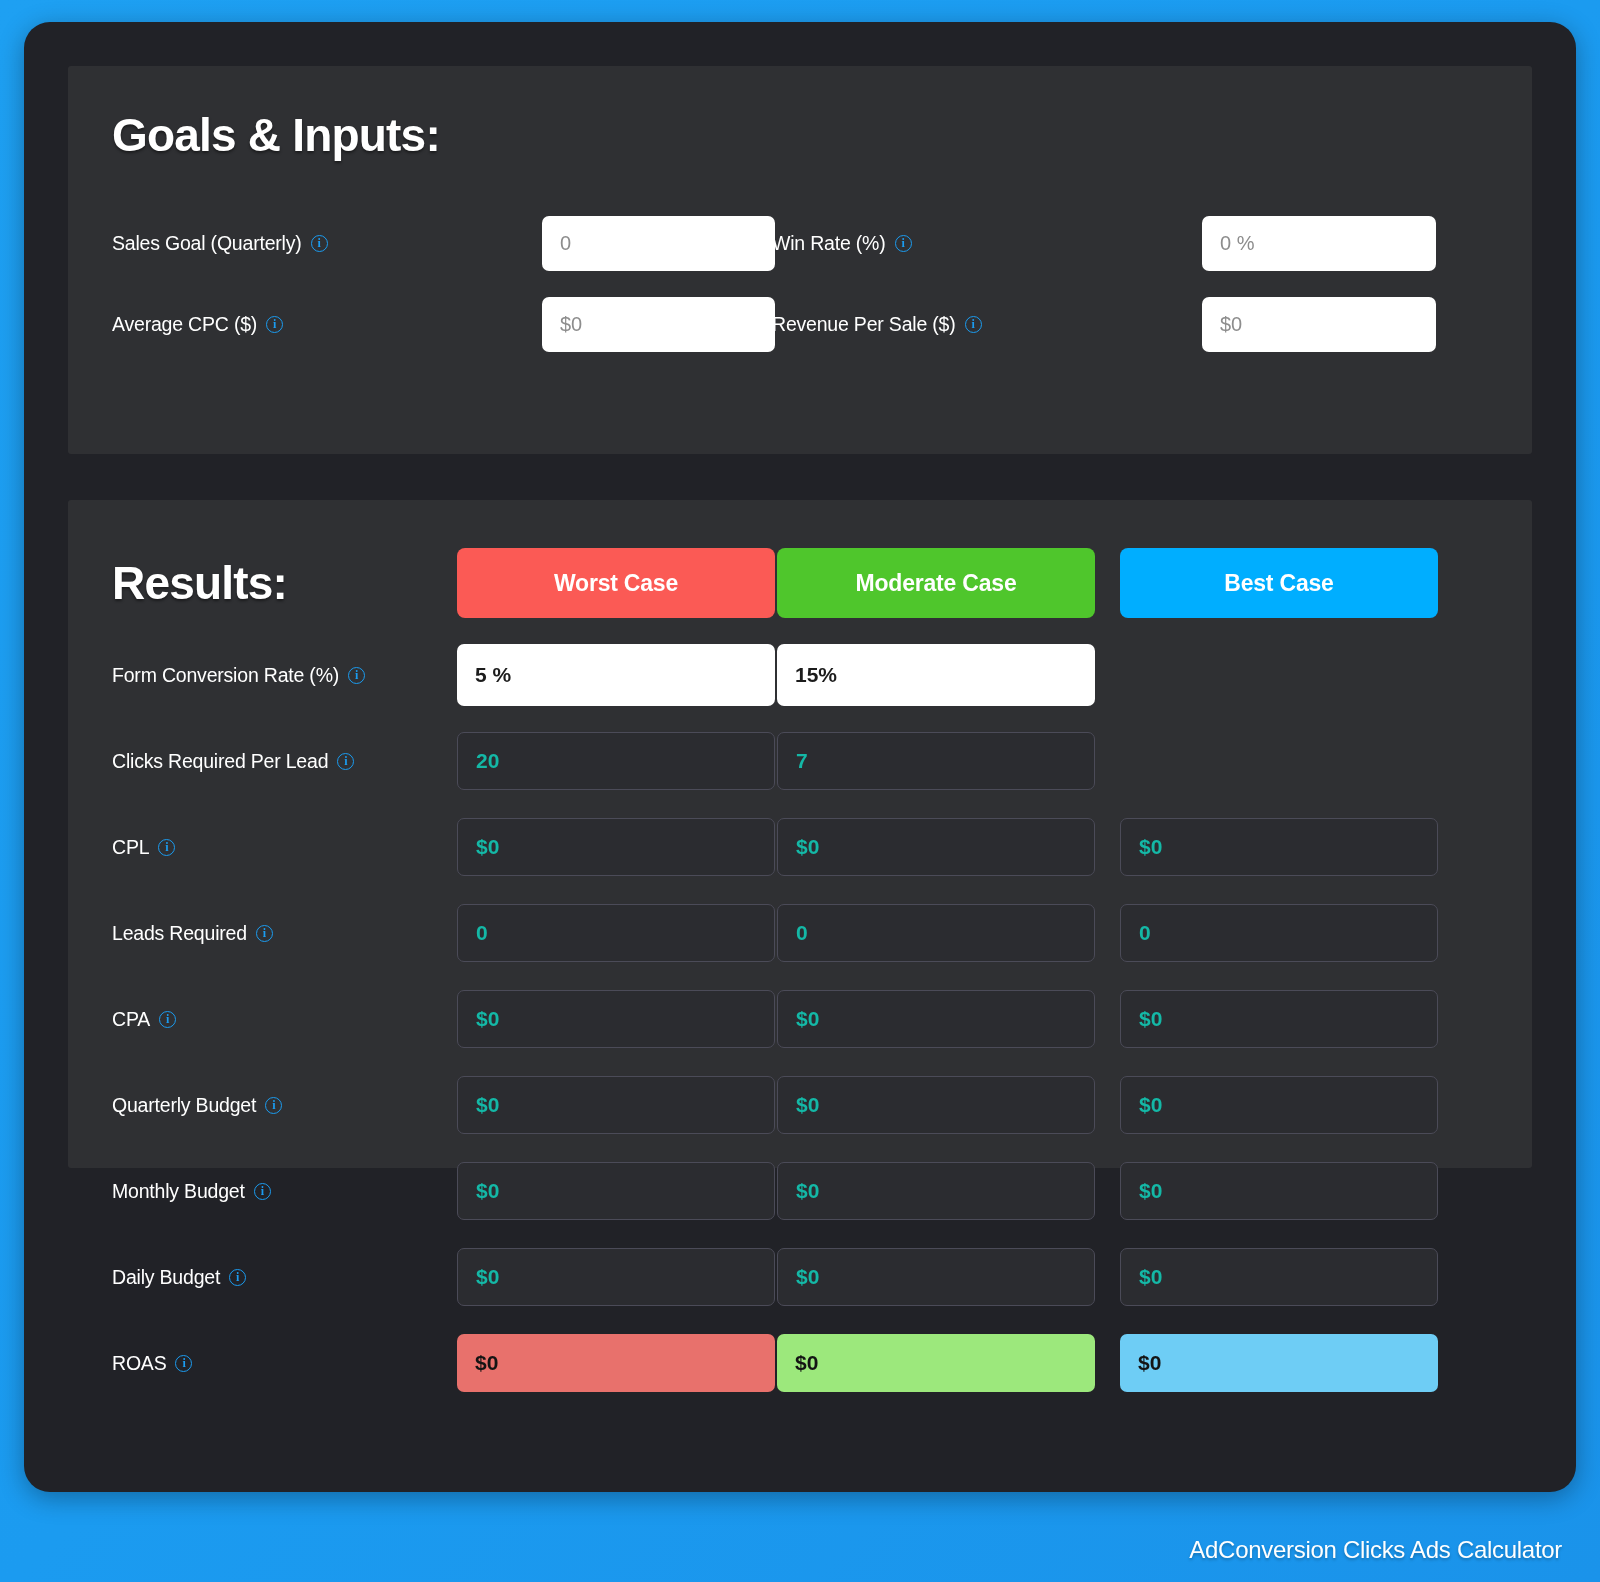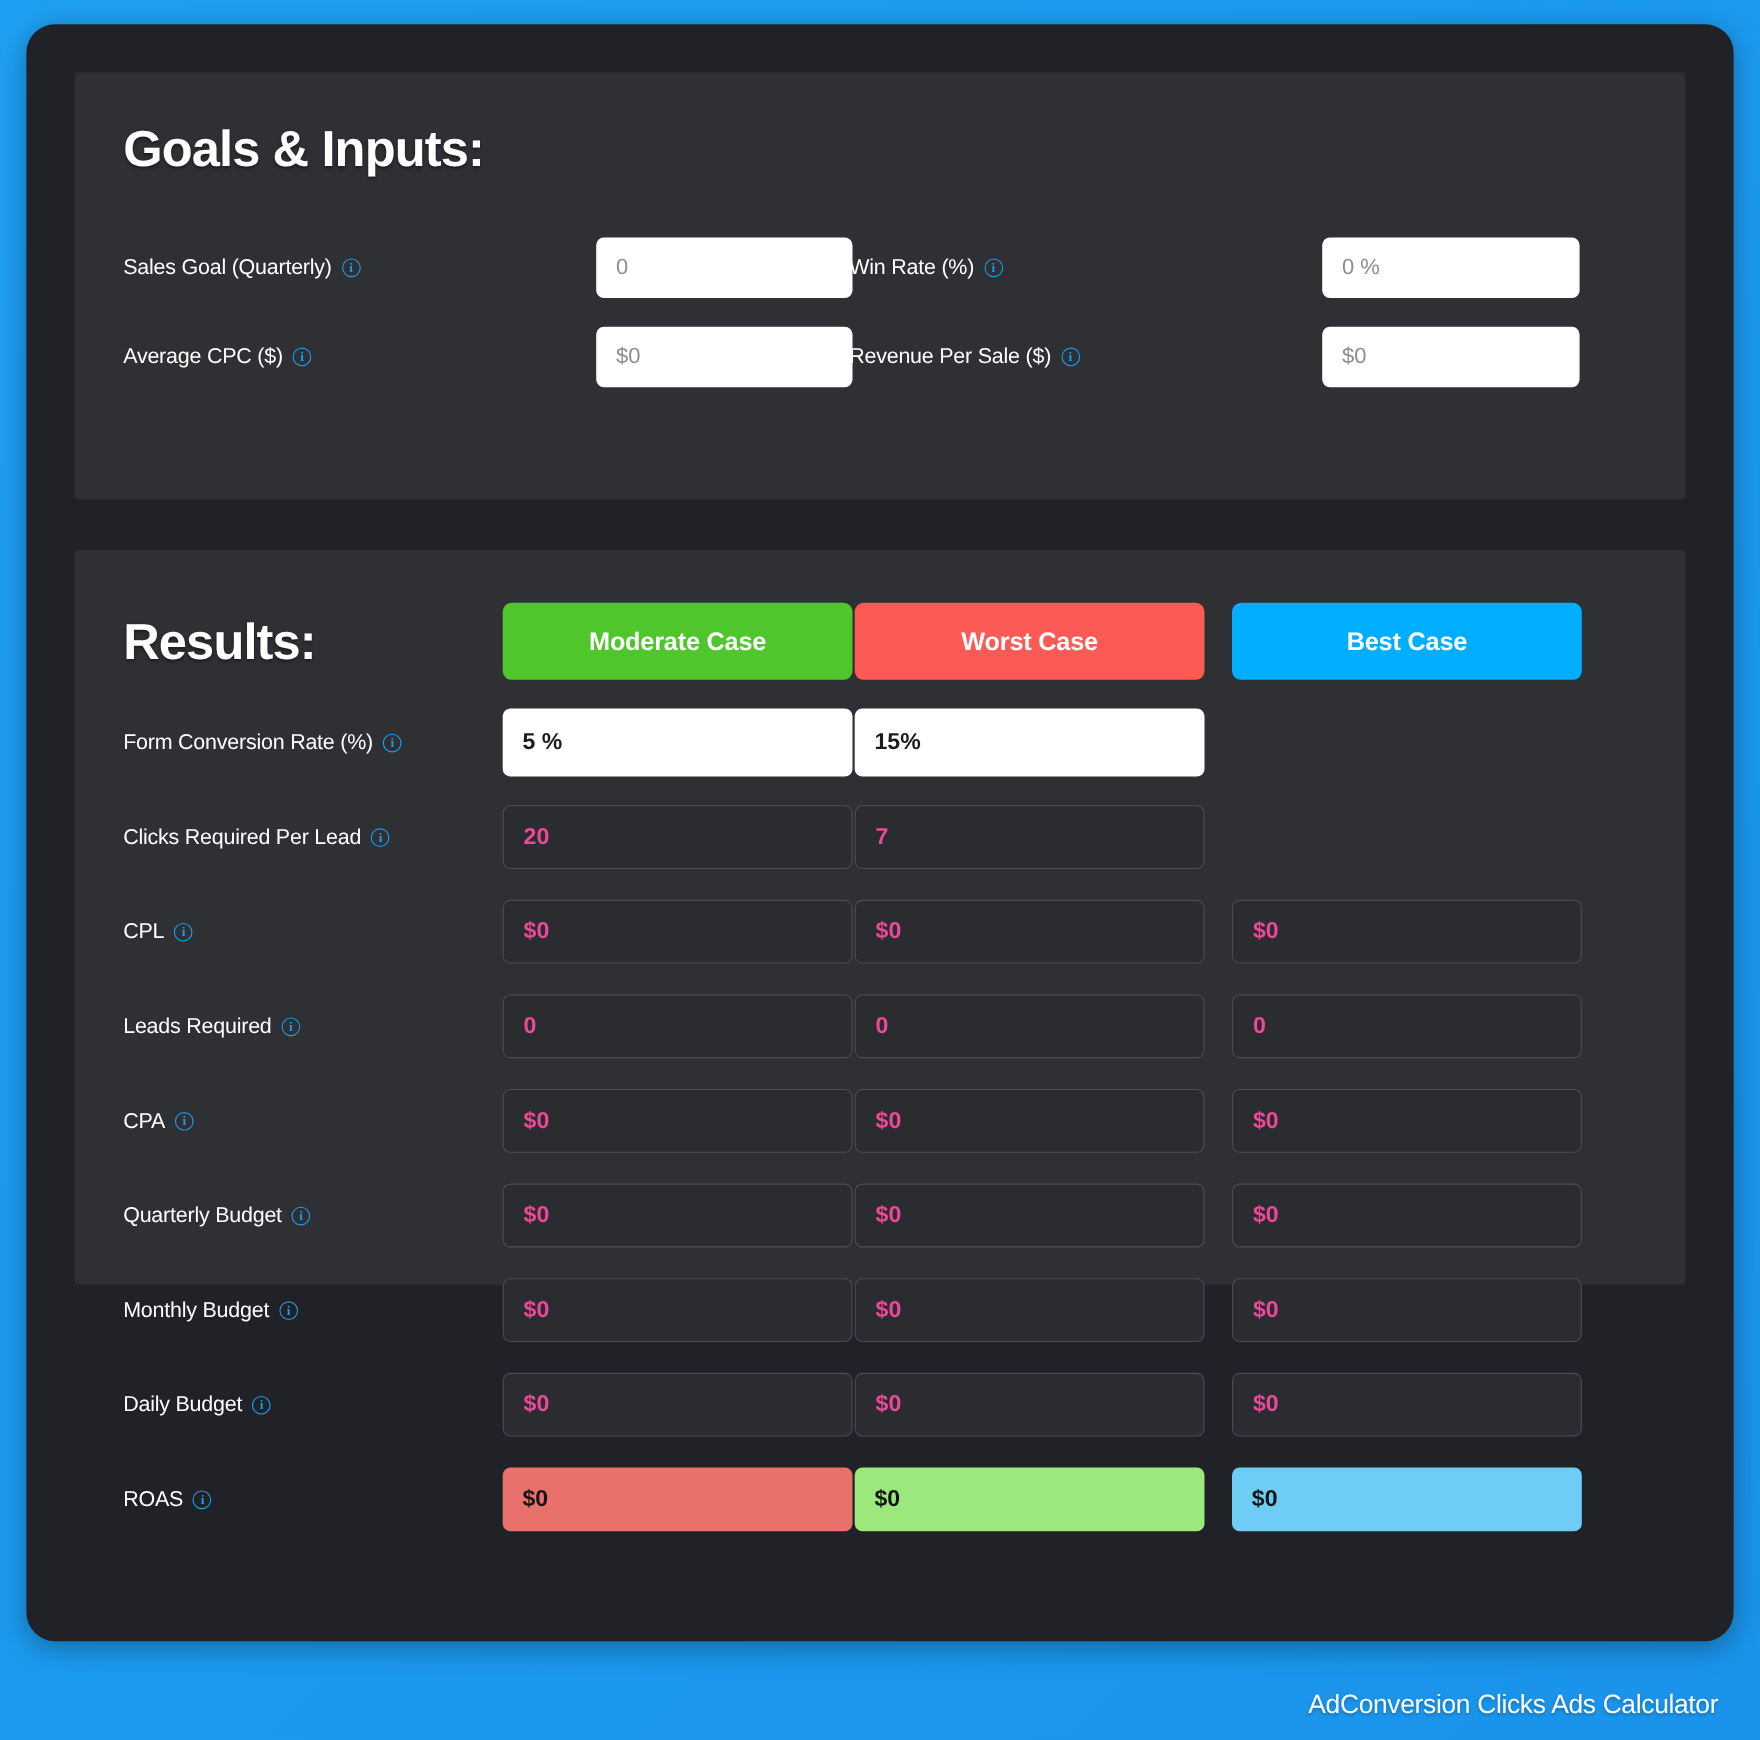--- a/index.html
+++ b/index.html
@@ -157,21 +157,21 @@
     background: #ffffff;
     color: #1c1c1c;
     border: none;
     font-family: "Liberation Sans", sans-serif;
     font-size: 21px;
     font-weight: 700;
     height: 62px;
   }
   .cell-readonly {
     background: #2b2c30;
-    color: #ec4899;
+    color: #14b8a6;
     border: 1px solid #4b4b58;
   }
   .cell-roas-worst    { background: #e8716c; color: #141414; border: none; }
   .cell-roas-moderate { background: #9ce87c; color: #141414; border: none; }
   .cell-roas-best     { background: #6ecdf5; color: #141414; border: none; }
 
   .footer {
     position: absolute;
     right: 38px;
     bottom: 18px;
@@ -216,22 +216,22 @@
         </div>
         <div class="text-input right-col">$0</div>
 
       </div>
     </div>
 
     <div class="card card-results">
 
       <div class="results-head">
         <div class="card-title">Results:</div>
+        <button class="case-btn case-worst">Worst Case</button>
         <button class="case-btn case-moderate">Moderate Case</button>
-        <button class="case-btn case-worst">Worst Case</button>
         <button class="case-btn case-best">Best Case</button>
       </div>
 
       <div id="results-rows">
           <div class="res-row">
             <div class="res-label">
               <span>Form Conversion Rate (%)</span>
               <span class="info-icon">i</span>
             </div>
             <div class="cell cell-editable">5  %</div>

